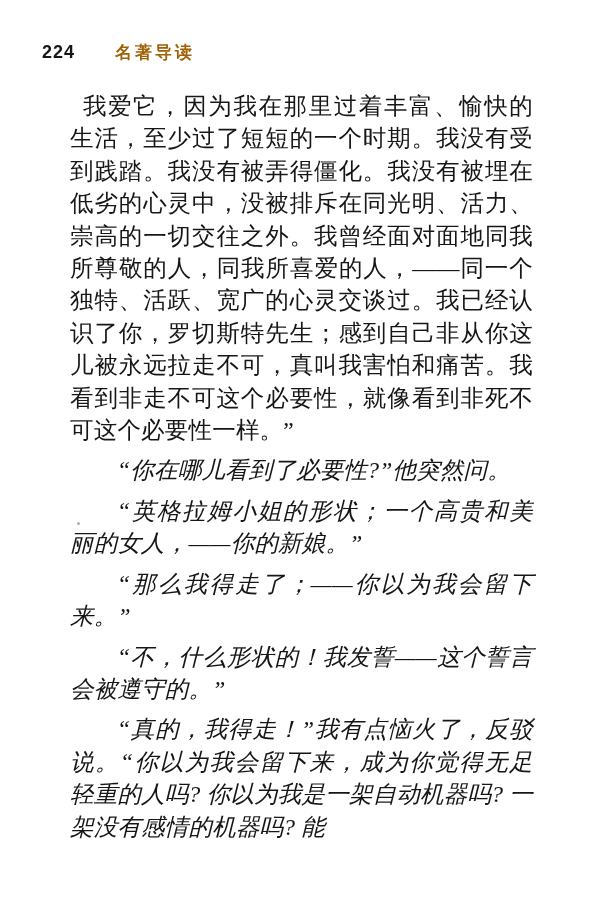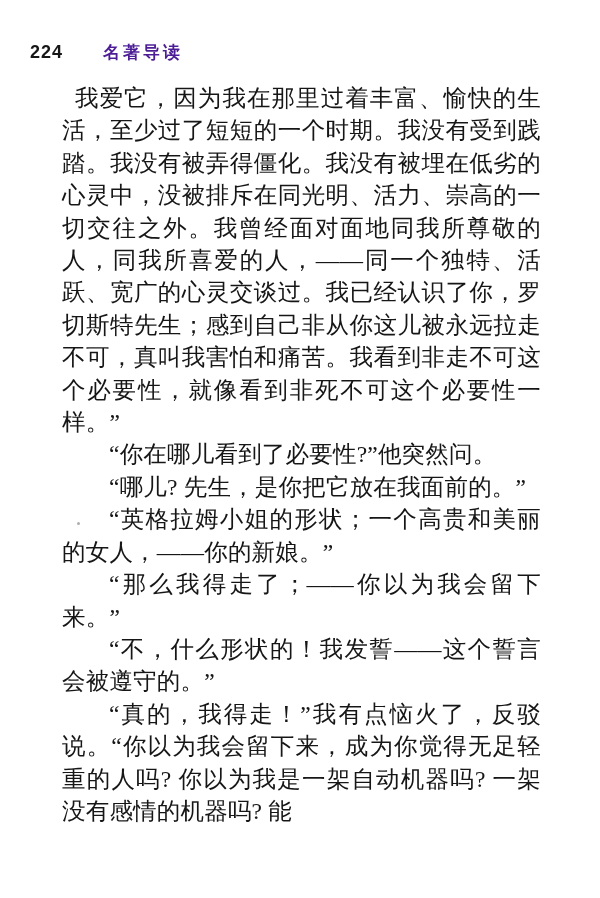--- a/index.html
+++ b/index.html
@@ -11,61 +11,62 @@
     position: relative;
     width: 600px;
     height: 898px;
     background: #ffffff;
     overflow: hidden;
     color: #161616;
   }
   .page-header {
     position: absolute;
     top: 41px;
-    left: 30px;
+    left: 42px;
     display: flex;
     align-items: baseline;
   }
   .page-number {
     font-family: "Liberation Sans", "DejaVu Sans", sans-serif;
     font-size: 18px;
     font-weight: 600;
     letter-spacing: 1px;
     color: #161616;
   }
   .running-title {
     font-family: "Liberation Sans", "DejaVu Sans", sans-serif;
     font-size: 17px;
     font-weight: 700;
     letter-spacing: 3px;
     margin-left: 40px;
-    color: #4c1d95;
+    color: #a16207;
   }
   .text-block {
     position: absolute;
     top: 82px;
     left: 62px;
     width: 479px;
     font-family: "Liberation Serif", "DejaVu Serif", serif;
     font-size: 23.5px;
     line-height: 32.4px;
     text-align: justify;
     text-justify: inter-character;
     color: #161616;
     letter-spacing: 0.2px;
   }
   .text-block p {
-    margin: 0;
+    margin: 8px;
     padding: 0;
   }
   .text-block p.continuation {
     text-indent: 0.55em;
   }
   .text-block p.dialogue {
     text-indent: 2em;
+    font-style: italic;
   }
   
   .scan-speck {
     position: absolute;
     left: 77px;
     top: 522px;
     width: 3px;
     height: 3px;
     background: #8a8a8a;
     border-radius: 50%;
@@ -77,21 +78,20 @@
 
 <div class="page">
   <header class="page-header">
     <span class="page-number">224</span>
     <span class="running-title">名著导读</span>
   </header>
 
   <main class="text-block">
       <p class="continuation">我爱它，因为我在那里过着丰富、愉快的生活，至少过了短短的一个时期。我没有受到践踏。我没有被弄得僵化。我没有被埋在低劣的心灵中，没被排斥在同光明、活力、崇高的一切交往之外。我曾经面对面地同我所尊敬的人，同我所喜爱的人，——同一个独特、活跃、宽广的心灵交谈过。我已经认识了你，罗切斯特先生；感到自己非从你这儿被永远拉走不可，真叫我害怕和痛苦。我看到非走不可这个必要性，就像看到非死不可这个必要性一样。”</p>
       <p class="dialogue">“你在哪儿看到了必要性?”他突然问。</p>
-      <p class="dialogue">“哪儿? 先生，是你把它放在我面前的。”</p>
       <p class="dialogue">“英格拉姆小姐的形状；一个高贵和美丽的女人，——你的新娘。”</p>
       <p class="dialogue">“那么我得走了；——你以为我会留下来。”</p>
       <p class="dialogue">“不，什么形状的！我发誓——这个誓言会被遵守的。”</p>
       <p class="dialogue">“真的，我得走！”我有点恼火了，反驳说。“你以为我会留下来，成为你觉得无足轻重的人吗? 你以为我是一架自动机器吗? 一架没有感情的机器吗? 能</p>
     </main>
 
   <span class="scan-speck"></span>
 </div>
 
 </body></html>

